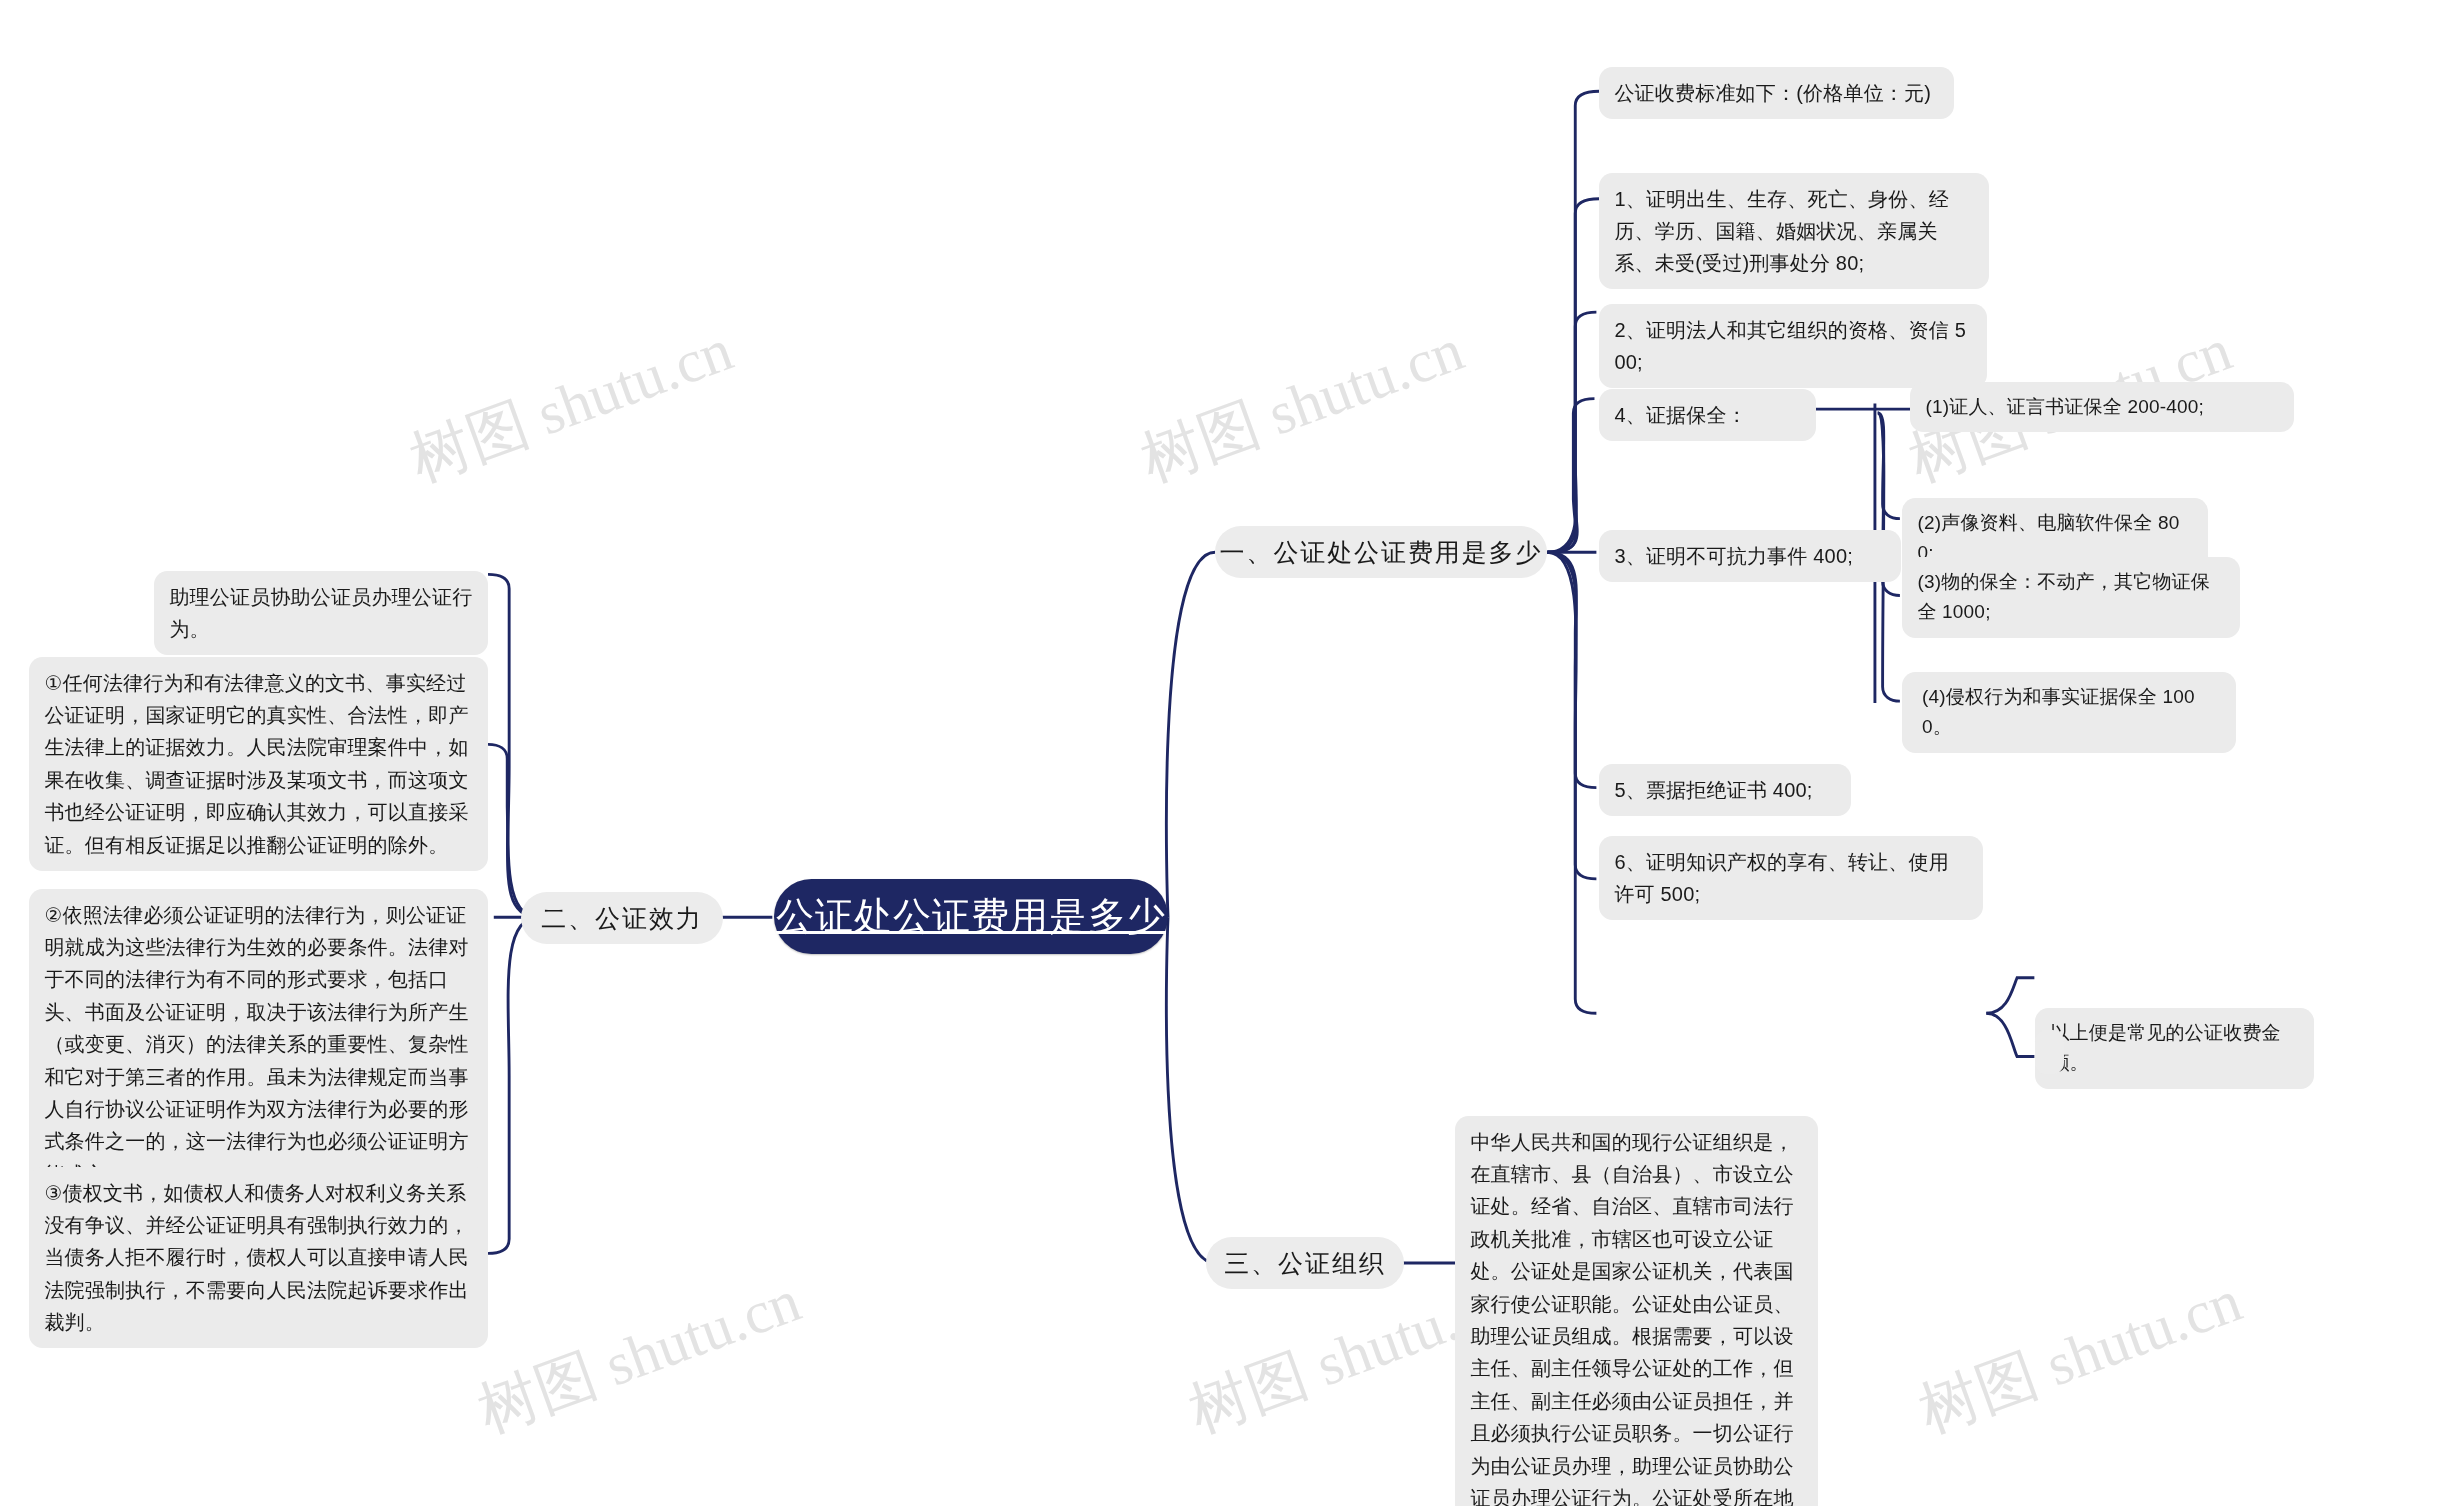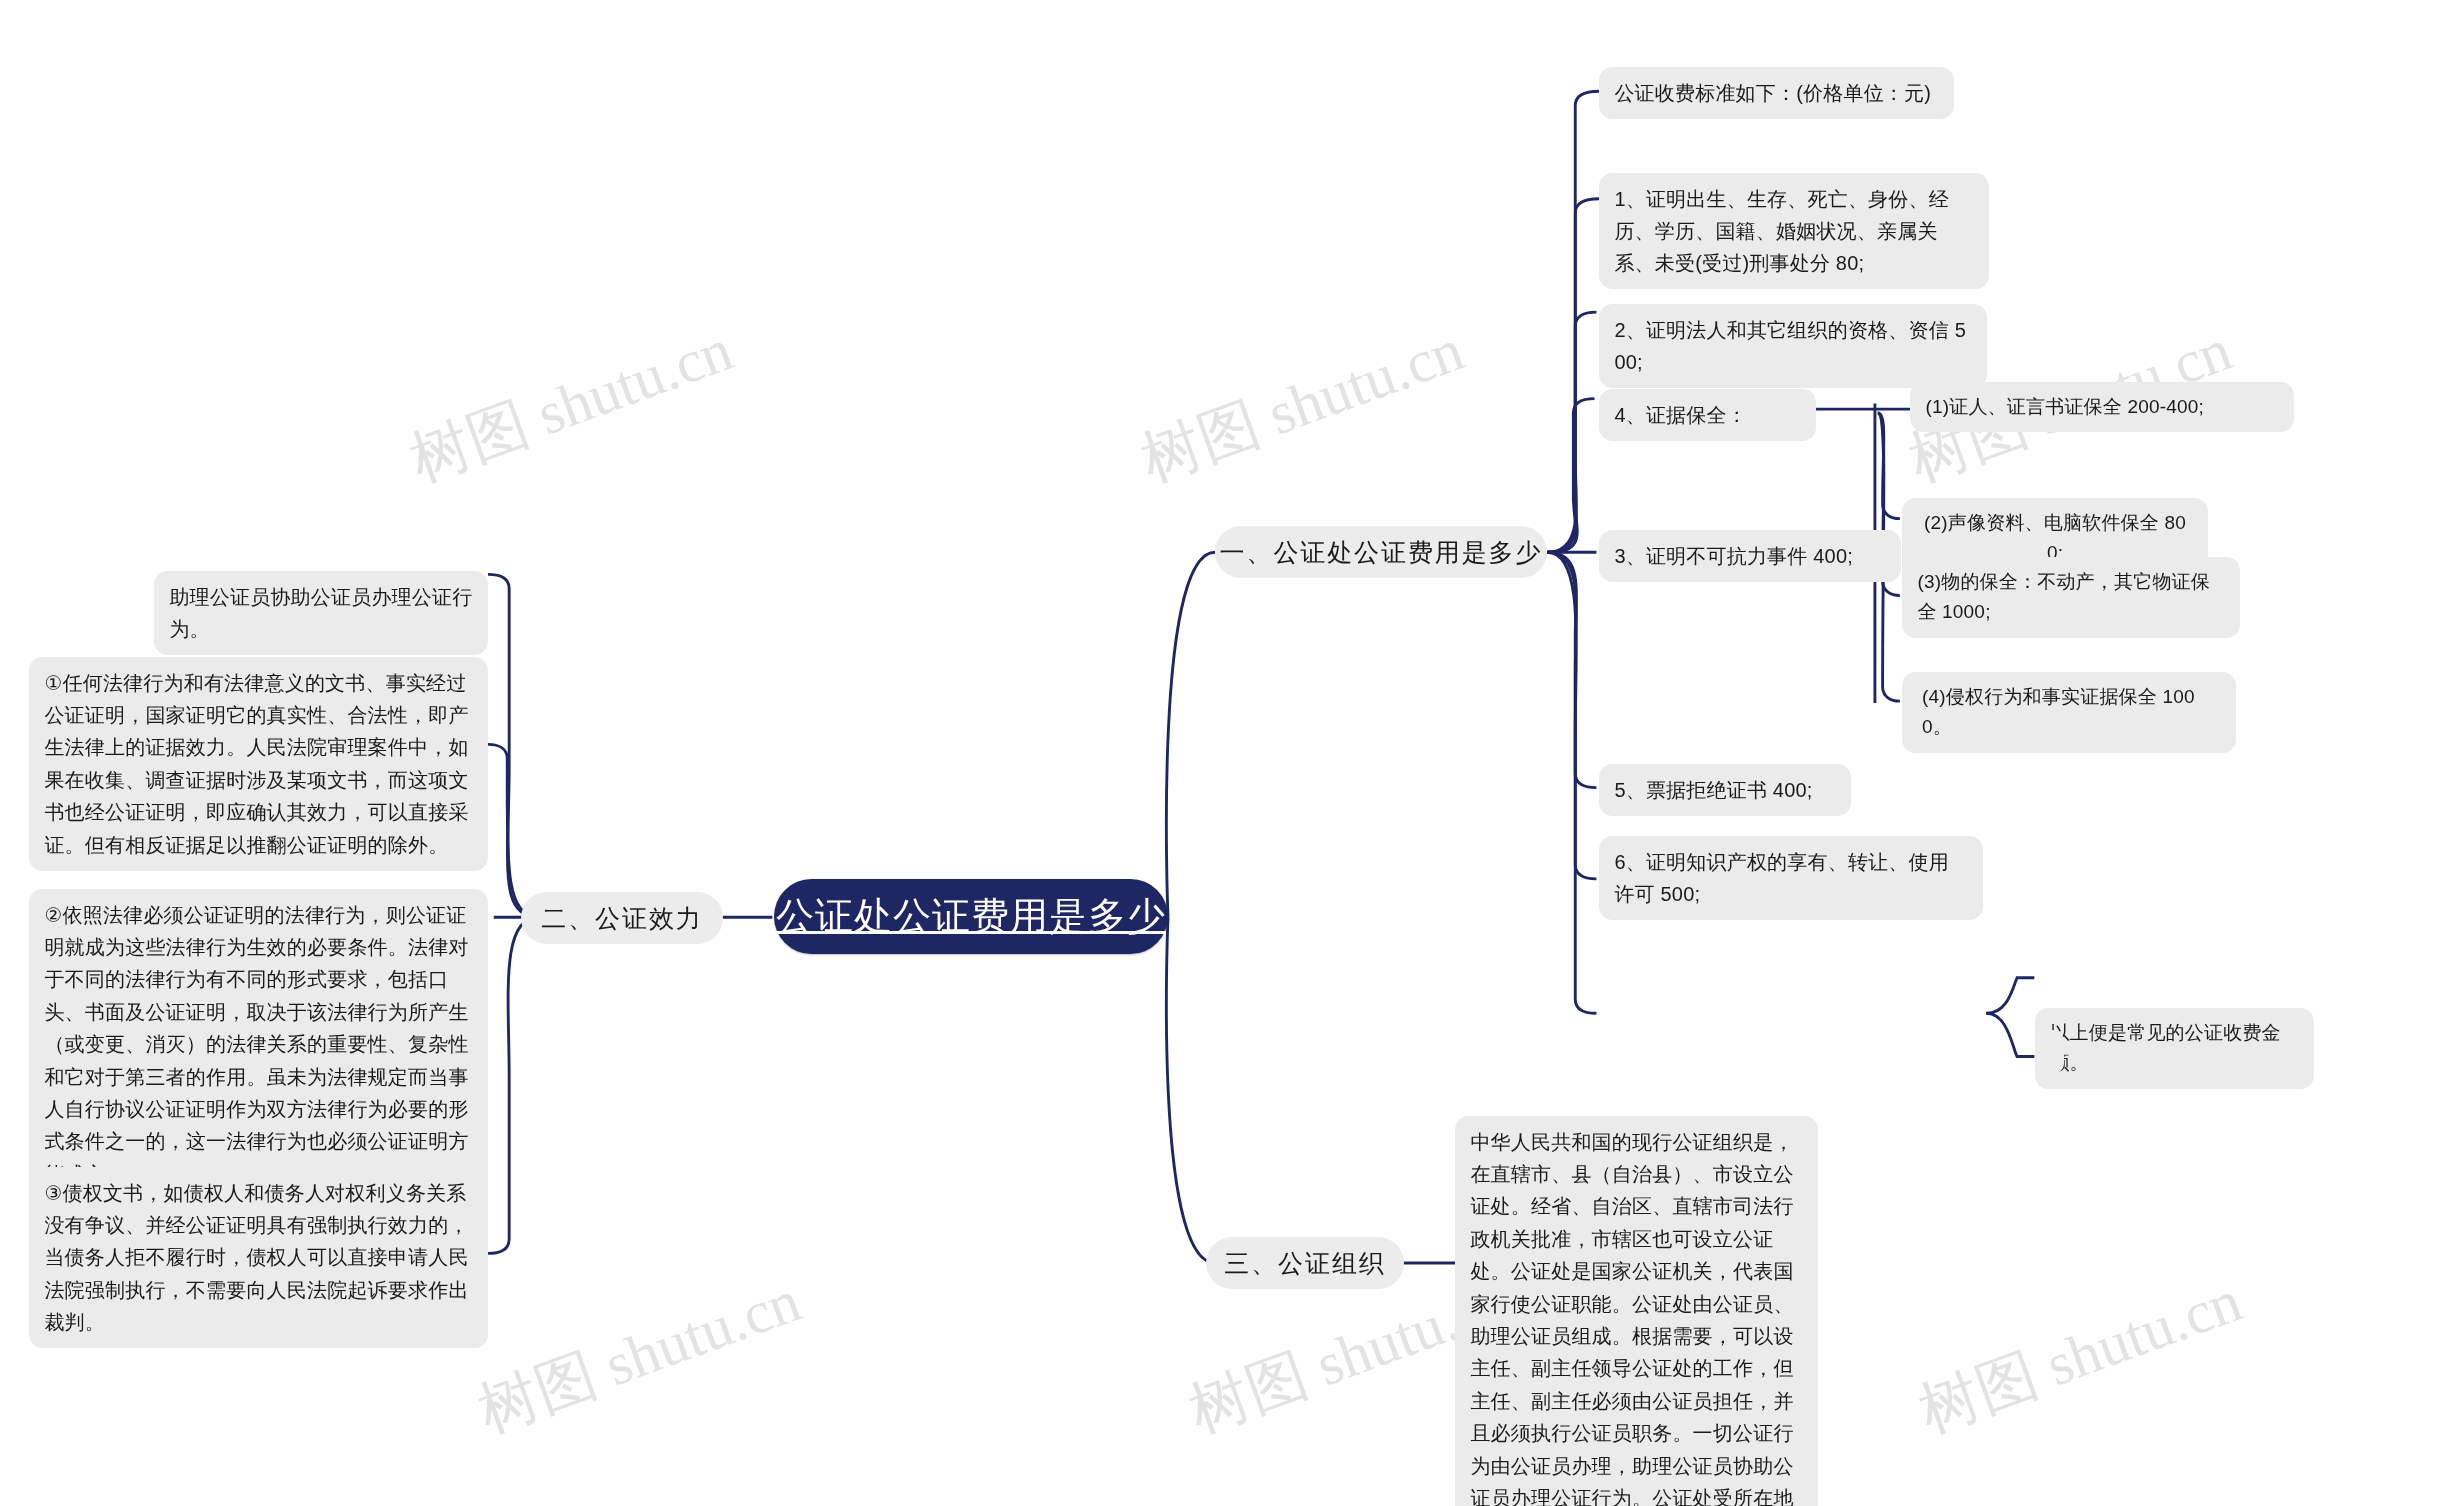--- a/index.html
+++ b/index.html
@@ -128,21 +128,21 @@
   <div class="node leaf" style="left:1599px;top:173px;width:390px;">1、证明出生、生存、死亡、身份、经历、学历、国籍、婚姻状况、亲属关系、未受(受过)刑事处分 80;</div>
 
   <div class="node leaf" style="left:1599px;top:304px;width:388px;">2、证明法人和其它组织的资格、资信 500;</div>
 
   <div class="node leaf" style="left:1599px;top:530px;width:302px;">3、证明不可抗力事件 400;</div>
 
   <div class="node leaf" style="left:1599px;top:389px;width:217px;">4、证据保全：</div>
 
   <div class="node leaf small" style="left:1910px;top:382px;width:384px;">(1)证人、证言书证保全 200-400;</div>
 
-  <div class="node leaf small" style="left:1902px;top:498px;width:306px;text-align:center;">(2)声像资料、电脑软件保全 800;</div>
+  <div class="node leaf small" style="left:1902px;top:498px;width:306px;">(2)声像资料、电脑软件保全 800;</div>
 
   <div class="node leaf small" style="left:1902px;top:557px;width:338px;">(3)物的保全：不动产，其它物证保全 1000;</div>
 
   <div class="node leaf small" style="left:1902px;top:672px;width:334px;padding-left:20px;">(4)侵权行为和事实证据保全 1000。</div>
 
   <div class="node leaf" style="left:1599px;top:764px;width:252px;">5、票据拒绝证书 400;</div>
 
   <div class="node leaf" style="left:1599px;top:836px;width:384px;">6、证明知识产权的享有、转让、使用许可 500;</div>
 
 

